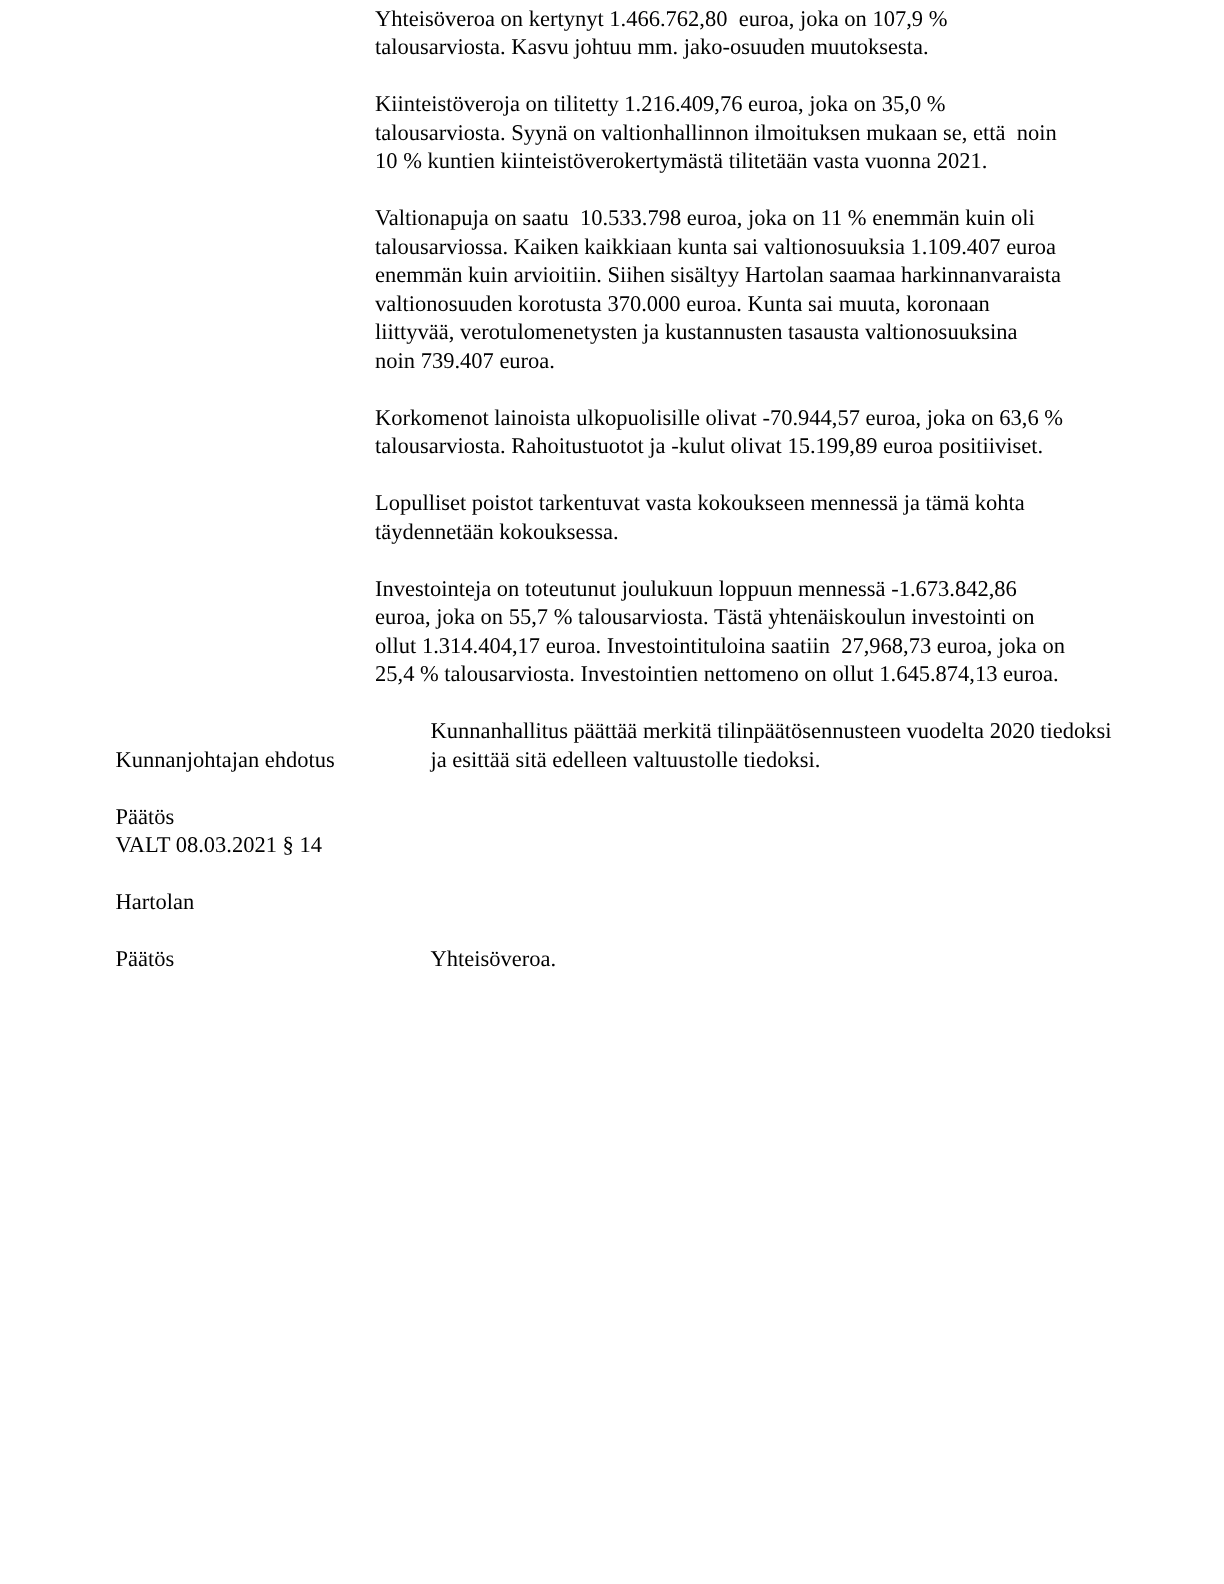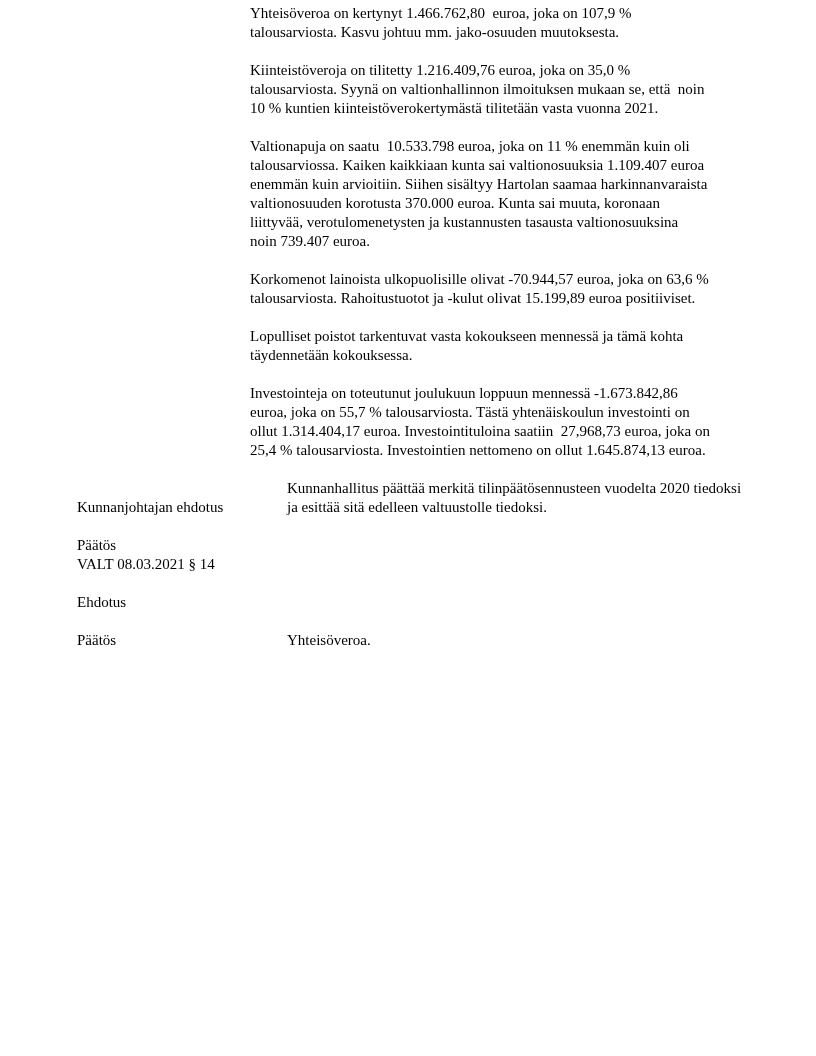--- a/index.html
+++ b/index.html
@@ -76,21 +76,21 @@
     <div class="body-col">Kunnanhallitus päättää merkitä tilinpäätösennusteen vuodelta 2020 tiedoksi
 ja esittää sitä edelleen valtuustolle tiedoksi.</div>
   </div>
 
   <div class="section-row">
     <div class="label-col">Päätös
 VALT 08.03.2021 § 14</div>
   </div>
 
   <div class="section-row">
-    <div class="label-col">Ehdotus</div>
+    <div class="label-col">Hartolan</div>
   </div>
 
   <div class="section-row">
     <div class="label-col">Päätös</div>
     <div class="body-col">Yhteisöveroa.</div>
   </div>
 
 </div>
 
 </body></html>

